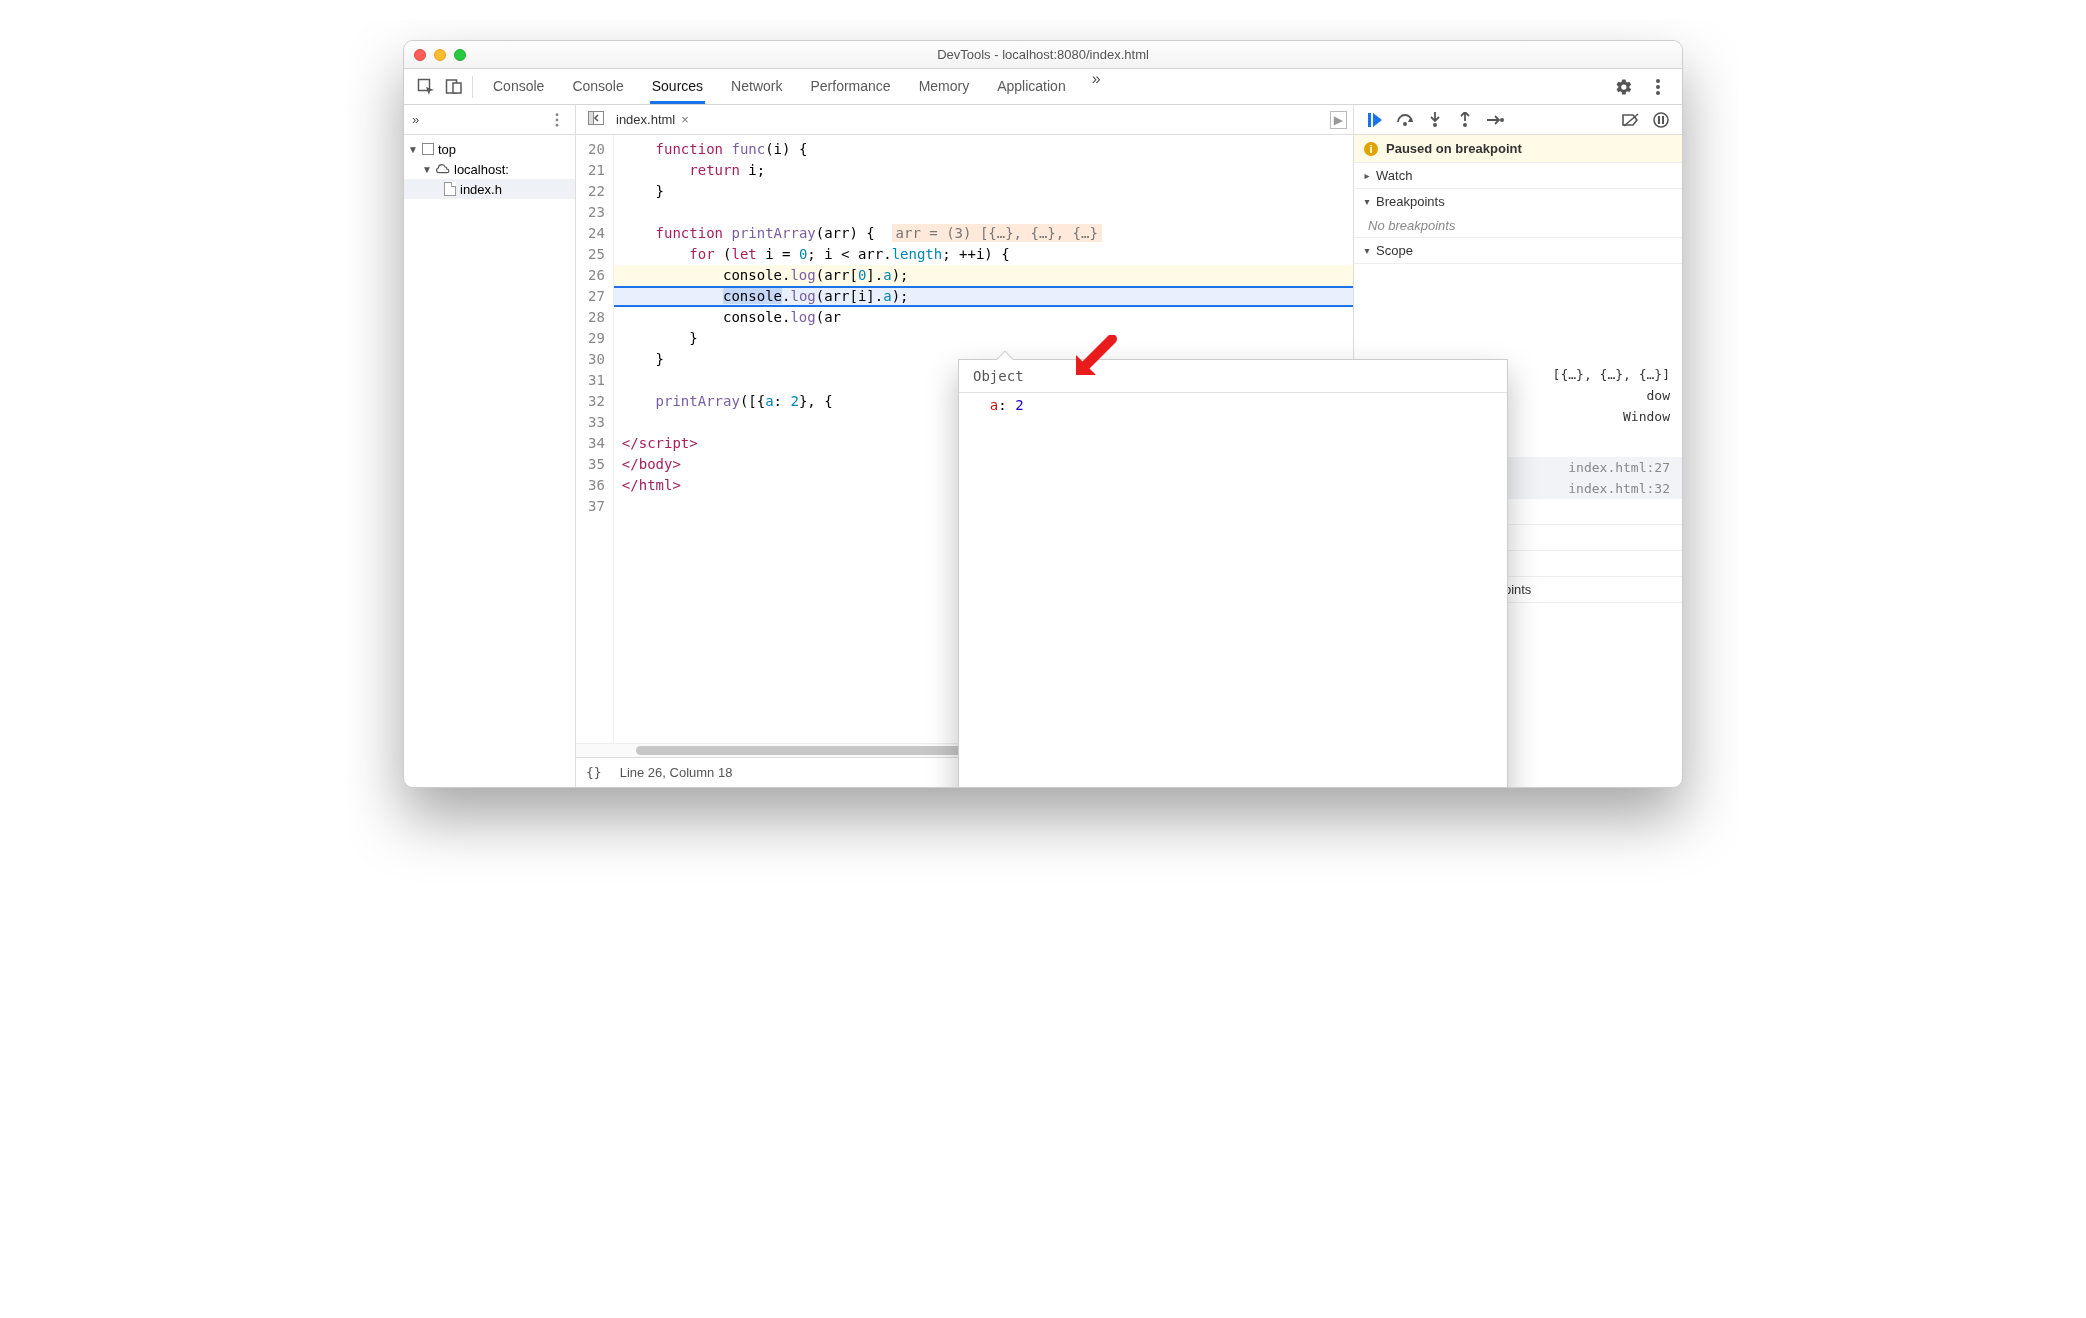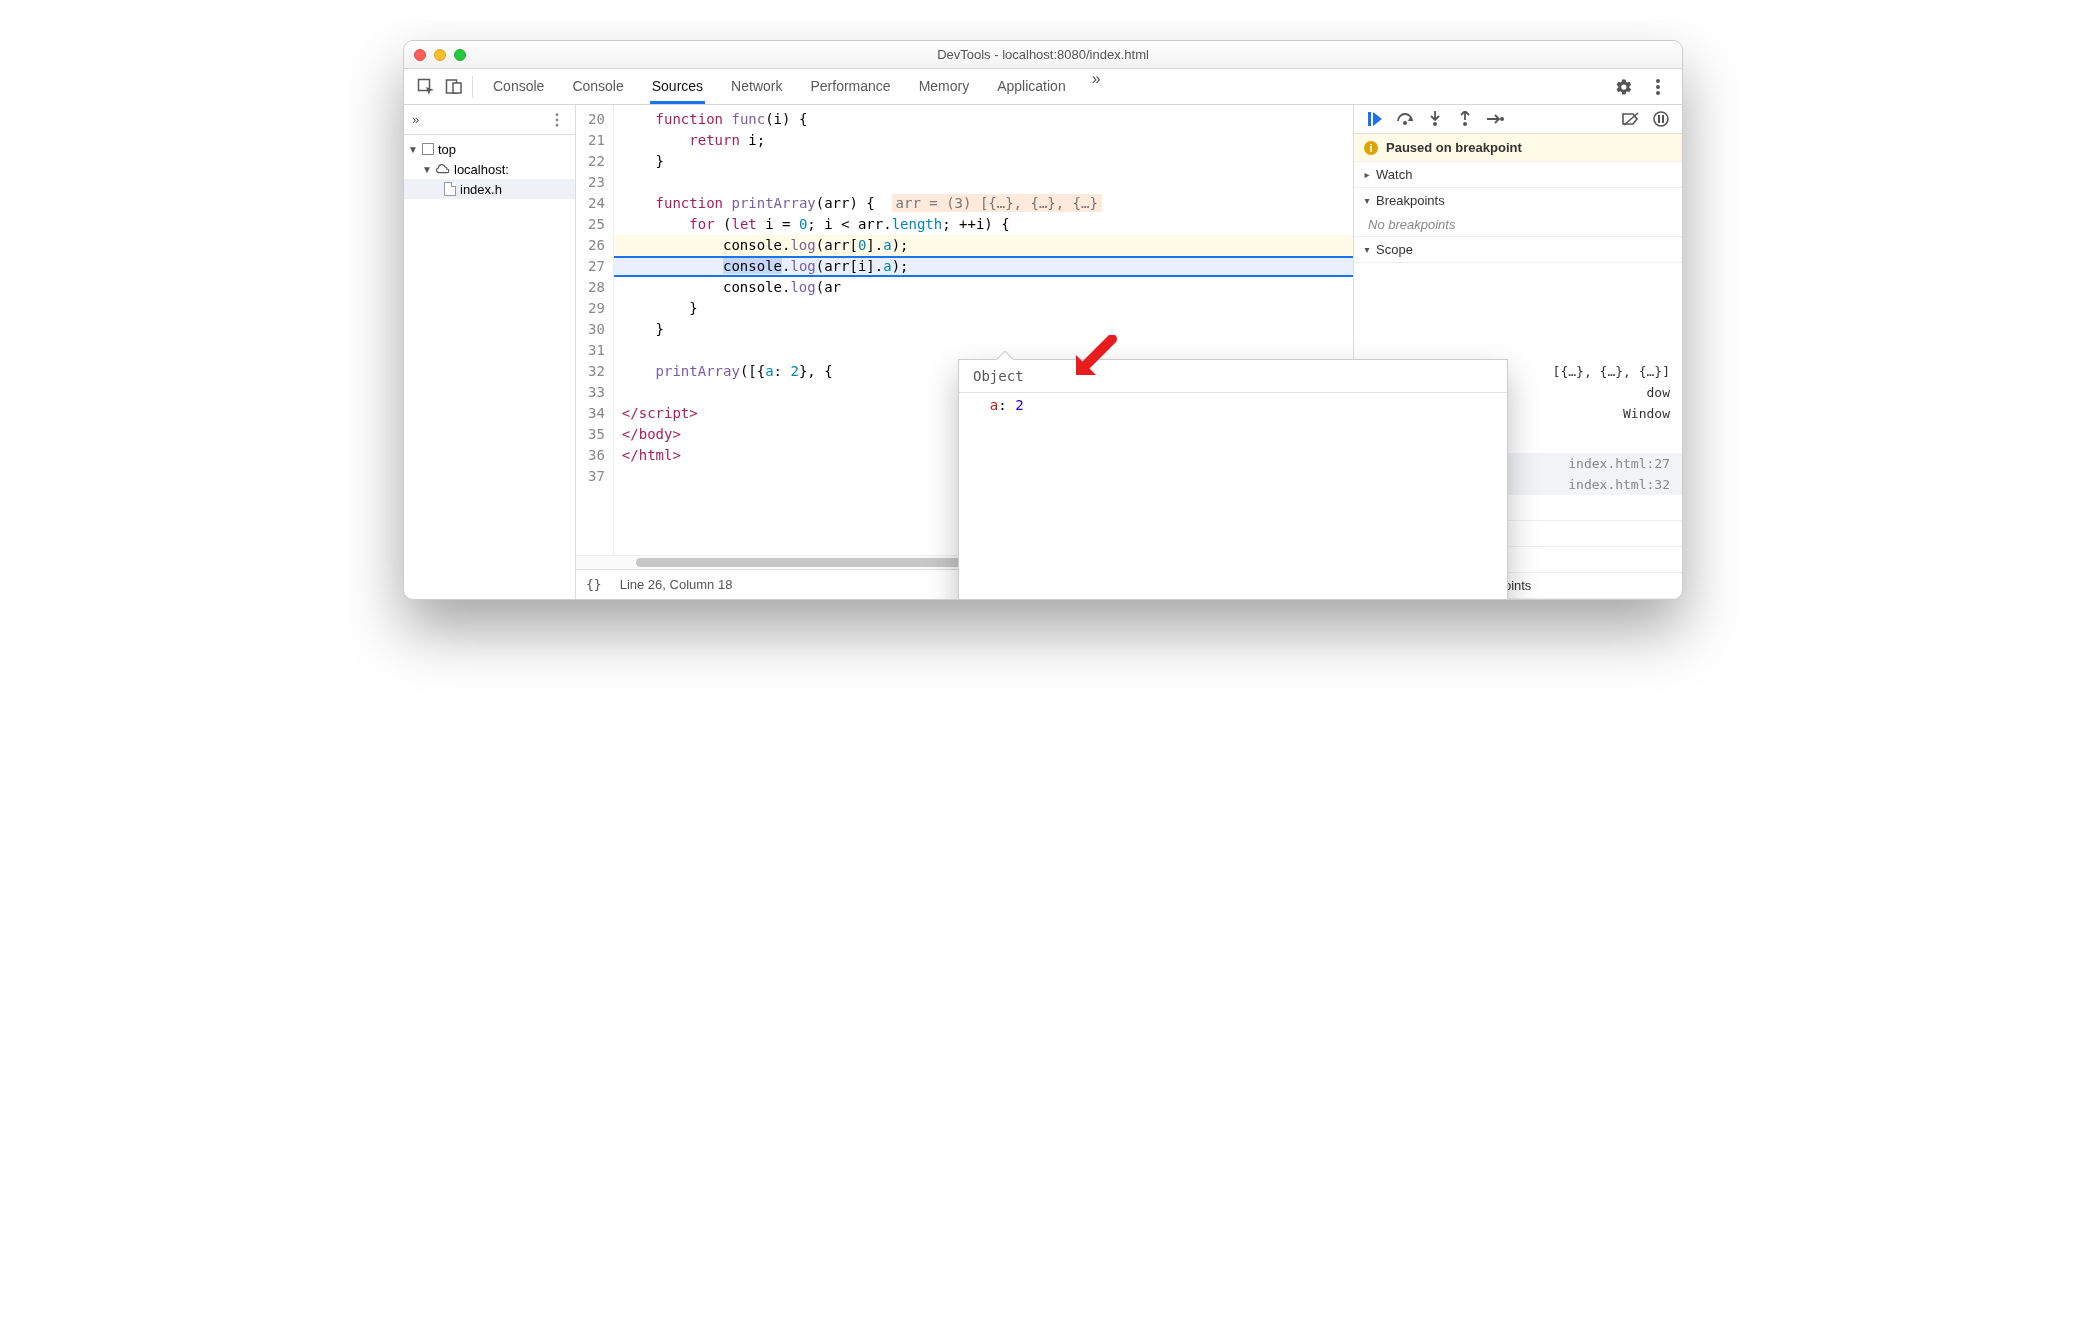--- a/index.html
+++ b/index.html
@@ -6,21 +6,21 @@
 body {
   font-family: -apple-system, BlinkMacSystemFont, "Segoe UI", Helvetica, Arial, sans-serif;
   background: #fff;
   position: relative;
   width: 1390px;
   height: 878px;
   margin: 20px auto;
 }
 .window {
   width: 1280px;
-  height: 560px;
+  height: 748px;
   margin: 20px auto;
   border: 1px solid #ccc;
   border-radius: 10px;
   overflow: hidden;
   box-shadow: 0 30px 60px rgba(0,0,0,0.35);
   background: #fff;
   display: flex;
   flex-direction: column;
   position: relative;
 }
@@ -238,20 +238,35 @@
           <span>localhost:</span>
         </div>
         <div class="tree-row indent2 sel">
           <span class="file-icon"></span>
           <span>index.h</span>
         </div>
       </div>
     </div>
 
     <div class="center">
+      <div class="center-head">
+        <span class="toggle-pane">
+          <svg width="16" height="14" viewBox="0 0 16 14">
+              <rect x="0.5" y="0.5" width="15" height="13" fill="none" stroke="#888"></rect>
+              <rect x="0.5" y="0.5" width="5" height="13" fill="#ddd" stroke="#888"></rect>
+              <path d="M10 4 L7 7 L10 10" fill="none" stroke="#555" stroke-width="1.5"></path>
+            </svg>
+        </span>
+        <div class="filetab">
+          <span>index.html</span>
+          <span class="x">×</span>
+        </div>
+        <div class="spacer"></div>
+        <span class="play-bracket">▶</span>
+      </div>
 
       <div class="editor-body">
         <div class="gutter" id="gutter">
             <div>20</div>
             <div>21</div>
             <div>22</div>
             <div>23</div>
             <div>24</div>
             <div>25</div>
             <div>26</div>

